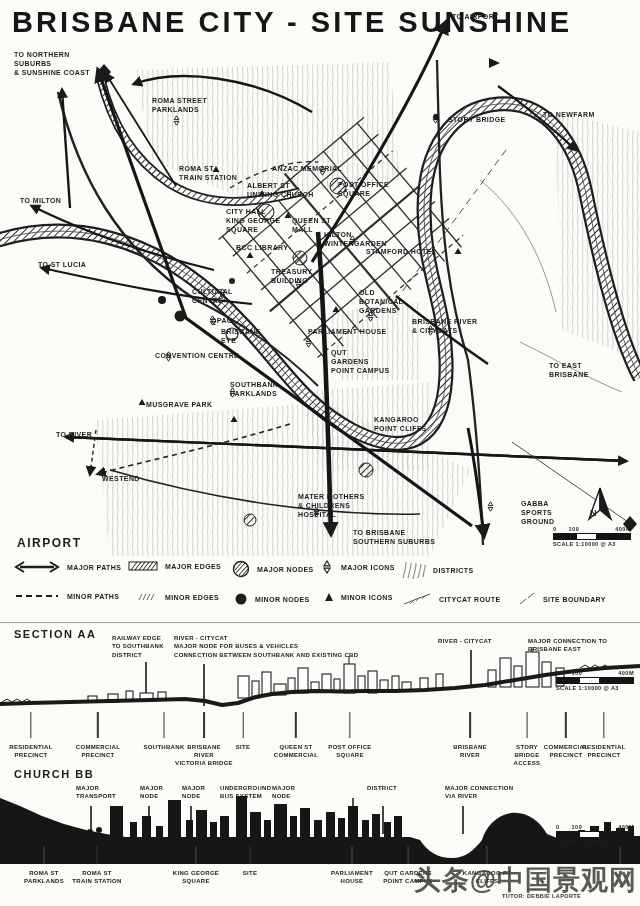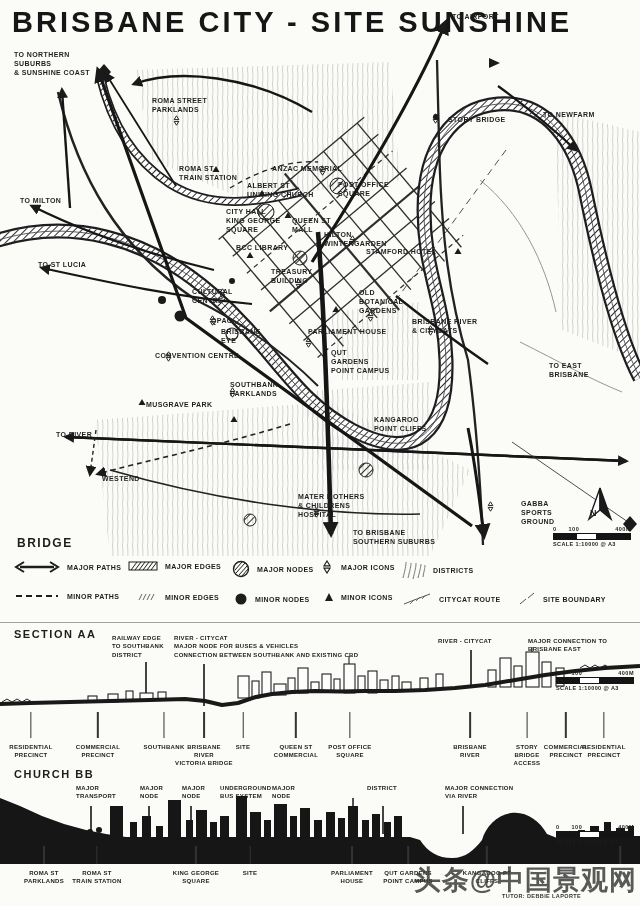--- a/index.html
+++ b/index.html
@@ -283,21 +283,21 @@
         <span class="s3">400M</span>
       </div>
       <div class="sb-bar">
         <i class="b" style="width: 30%;"></i>
         <i class="w" style="width: 25%;"></i>
         <i class="b" style="width: 45%;"></i>
       </div>
       <div class="sb-cap">SCALE 1:10000 @ A3</div>
     </div>
 
-  <div class="legend-title">BRIDGE</div>
+  <div class="legend-title">AIRPORT</div>
   <div id="legend-row1" class="legend-row">
       <div class="legend-item" style="left: 14px;">
         <span class="legend-icon">
           <svg width="46" height="14" viewBox="0 0 46 14">
             <line x1="6" y1="7" x2="40" y2="7" stroke="#1d1d1d" stroke-width="2.4"></line>
             <path d="M10 2 2 7l8 5" fill="none" stroke="#1d1d1d" stroke-width="2"></path>
             <path d="M36 2l8 5-8 5" fill="none" stroke="#1d1d1d" stroke-width="2"></path>
           </svg>
         </span>
         <span class="legend-label">MAJOR PATHS</span>

